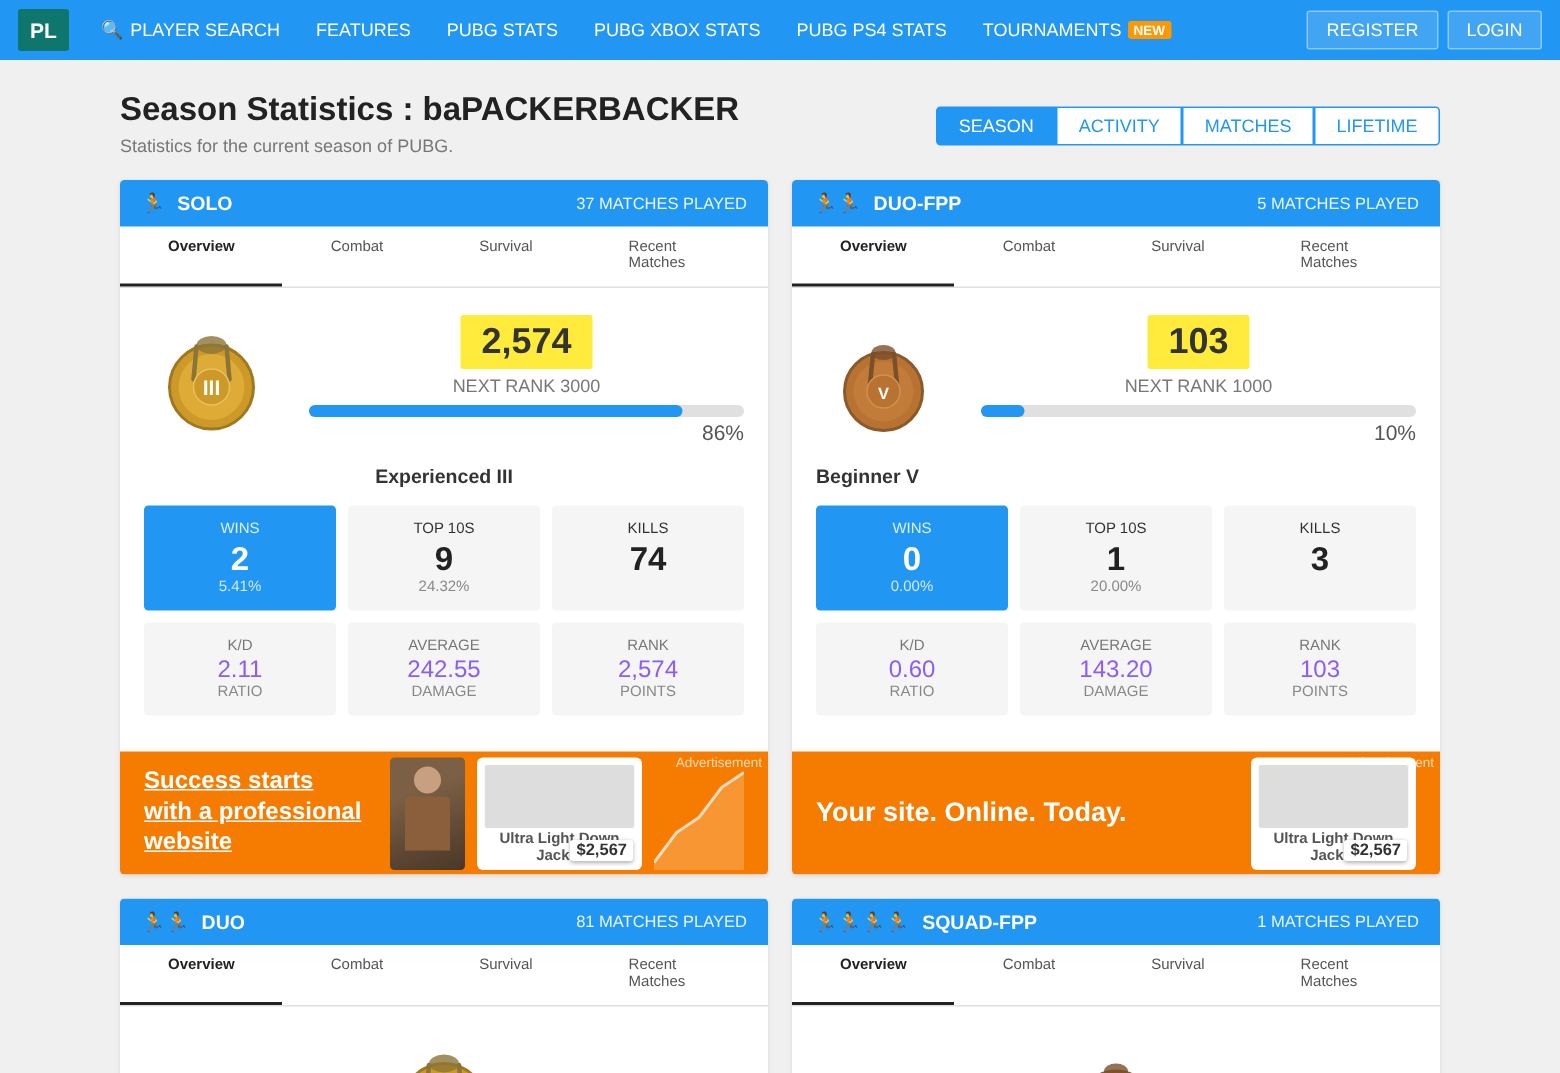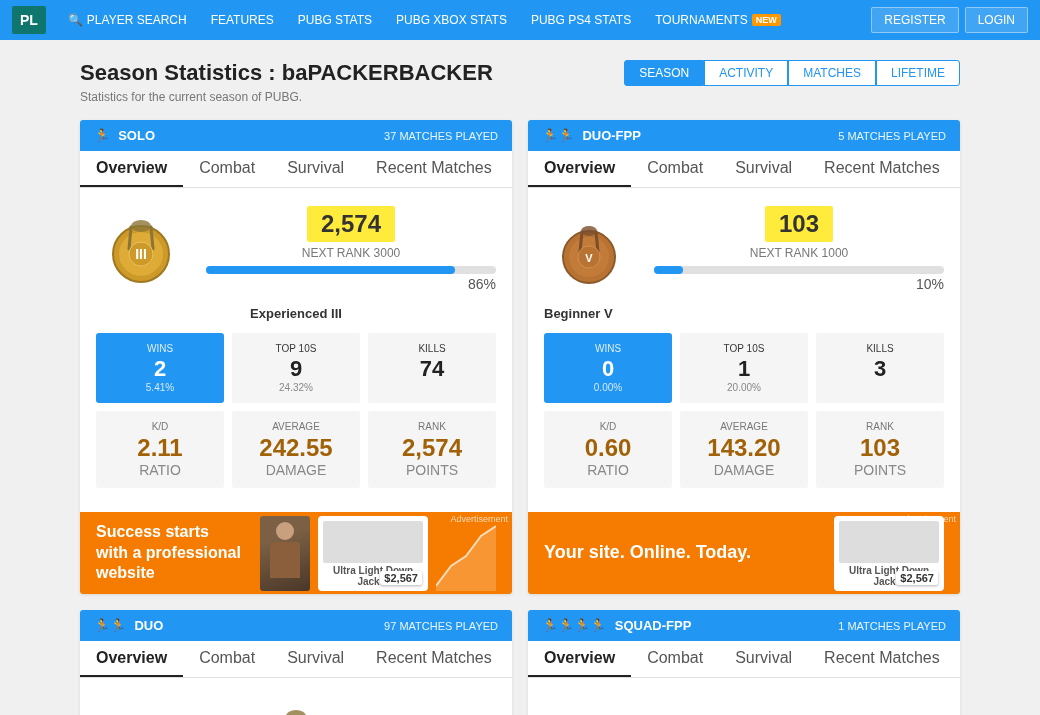--- a/index.html
+++ b/index.html
@@ -61,20 +61,21 @@
     .page-title { font-size: 22px; font-weight: bold; color: #222; }
     .page-subtitle { font-size: 12px; color: #777; margin-top: 4px; }
     .view-tabs { display: flex; gap: 0; }
     .view-tab {
       padding: 5px 14px;
       font-size: 12px;
       cursor: pointer;
       border: 1px solid #2196F3;
       color: #2196F3;
       background: #fff;
+      margin-top: 11px;
     }
     .view-tab.active { background: #2196F3; color: #fff; }
     .view-tab:first-child { border-radius: 3px 0 0 3px; }
     .view-tab:last-child { border-radius: 0 3px 3px 0; }
 
     
     .sections-grid { display: grid; grid-template-columns: 1fr 1fr; gap: 16px; }
 
     
     .section-card { background: #fff; border-radius: 3px; overflow: hidden; box-shadow: 0 1px 3px rgba(0,0,0,0.1); }
@@ -87,22 +88,22 @@
       padding: 8px 14px;
       font-size: 13px;
       font-weight: bold;
     }
     .section-header-left { display: flex; align-items: center; gap: 8px; }
     .section-header-right { font-size: 11px; font-weight: normal; opacity: 0.9; }
 
     
     .inner-tabs { display: flex; border-bottom: 1px solid #e0e0e0; }
     .inner-tab {
-      padding: 8px 16px;
-      font-size: 16px;
+      padding: 8px 32px;
+      font-size: 10px;
       color: #555;
       cursor: pointer;
       border-bottom: 2px solid transparent;
     }
     .inner-tab.active { color: #222; border-bottom: 2px solid #222; font-weight: bold; }
 
     
     .stats-body { padding: 16px; }
 
     
@@ -138,22 +139,22 @@
     .stat-label { font-size: 10px; text-transform: uppercase; color: inherit; opacity: 0.8; margin-bottom: 2px; }
     .stat-cell.highlight .stat-label { color: #fff; opacity: 0.85; }
     .stat-value { font-size: 22px; font-weight: bold; color: #222; }
     .stat-cell.highlight .stat-value { color: #fff; }
     .stat-sub { font-size: 10px; color: #888; }
     .stat-cell.highlight .stat-sub { color: rgba(255,255,255,0.8); }
 
     .stats-row2 { display: grid; grid-template-columns: 1fr 1fr 1fr; gap: 8px; margin-bottom: 8px; }
     .stat-cell2 { background: #f5f5f5; border-radius: 3px; padding: 10px 12px; text-align: center; }
     .stat-label2 { font-size: 10px; text-transform: uppercase; color: #777; margin-bottom: 2px; }
-    .stat-value2 { font-size: 24px; font-weight: bold; color: #a16207; }
-    .stat-sub2 { font-size: 14px; color: #888; }
+    .stat-value2 { font-size: 16px; font-weight: normal; color: #8b5cf6; }
+    .stat-sub2 { font-size: 10px; color: #888; }
 
     
     .ad-banner {
       background: #F57C00;
       height: 82px;
       display: flex;
       align-items: center;
       justify-content: center;
       position: relative;
       overflow: hidden;
@@ -285,21 +286,21 @@
             <div class="stat-label2">RANK</div>
             <div class="stat-value2">2,574</div>
             <div class="stat-sub2">POINTS</div>
           </div>
         </div>
       </div>
 
       <div class="ad-banner">
         <div class="ad-label">Advertisement</div>
         <div class="ad-content">
-          <div style="color:#fff; font-size:16px; font-weight:bold; line-height:1.3; flex:1;">
+          <div style="color:#fff; font-size:16px; font-weight:bold; line-height:1.3; flex:1;text-decoration:underline;">
             <span>Success starts with a professional website</span>
           </div>
           <div style="display:flex; gap:8px; align-items:center;">
 
             <div style="width:50px; height:75px; background: linear-gradient(160deg, #7B6045 30%, #4a3728 100%); border-radius:3px; position:relative; overflow:hidden;">
               <div style="width:18px; height:18px; background:#c8a080; border-radius:50%; margin: 6px auto 0;"></div>
               <div style="width:30px; height:36px; background:#8B5E3C; margin: 2px auto 0; border-radius: 3px 3px 0 0;"></div>
             </div>
 
             <div style="background:#fff; border-radius:4px; padding:5px; width:110px; height:75px; position:relative;">
@@ -414,21 +415,21 @@
         </div>
       </div>
     </div>
 
     <div class="section-card">
       <div class="section-header">
         <div class="section-header-left">
           <span>🏃🏃</span>
           <span>DUO</span>
         </div>
-        <div class="section-header-right">97 MATCHES PLAYED</div>
+        <div class="section-header-right">81 MATCHES PLAYED</div>
       </div>
       <div class="inner-tabs">
         <div class="inner-tab active">Overview</div>
         <div class="inner-tab">Combat</div>
         <div class="inner-tab">Survival</div>
         <div class="inner-tab">Recent Matches</div>
       </div>
       <div class="stats-body">
         <div class="rank-row">
           <div class="rank-icon">

